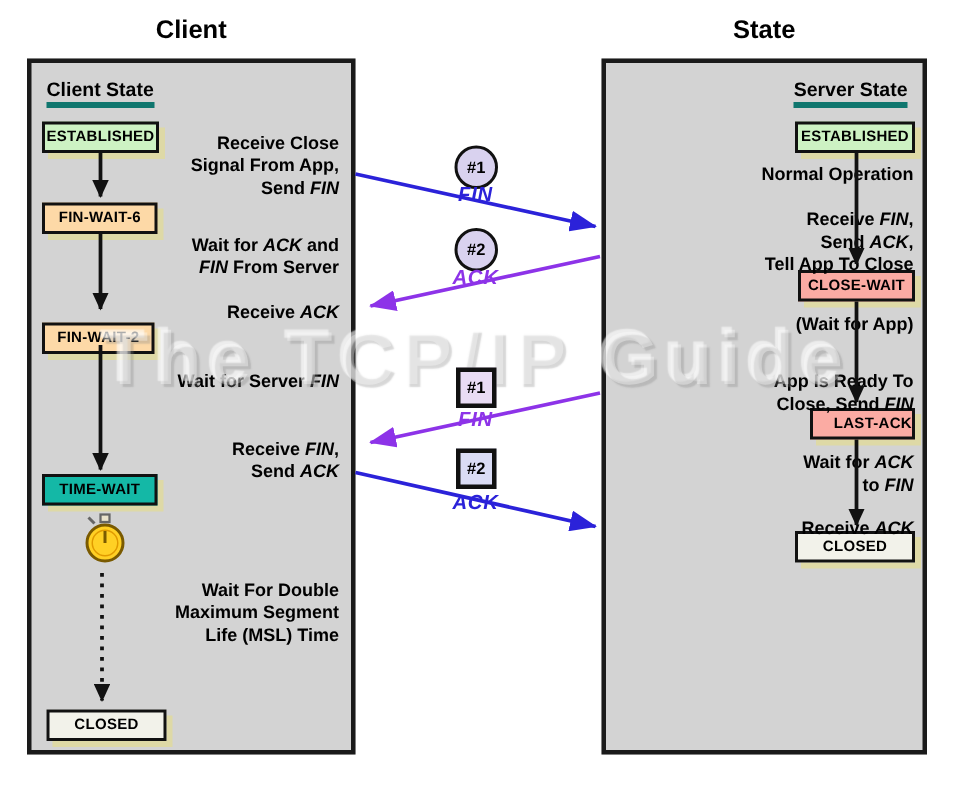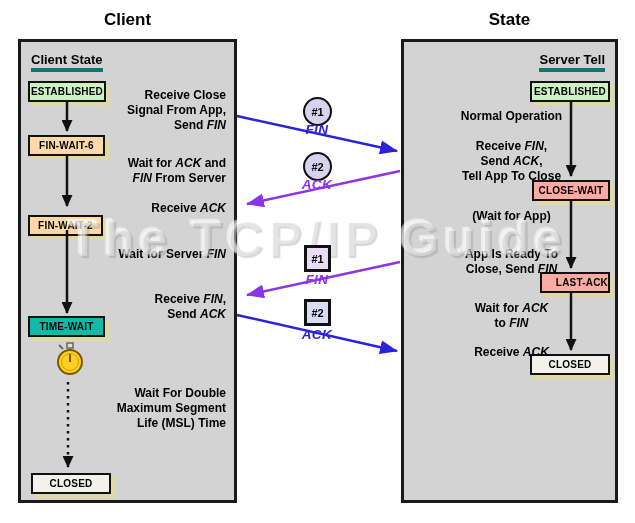--- a/index.html
+++ b/index.html
@@ -31,21 +31,21 @@
   .cb-cl{left:10px;top:431px;width:76px;}
   
   .sb-est{left:126px;top:39px;width:76px;}
   .sb-cw{left:128px;top:138px;width:74px;}
   .sb-la{left:136px;top:230px;width:66px;}
   .sb-cl{left:126px;top:312px;width:76px;}
 
   .annot{position:absolute;font-size:12px;line-height:15px;}
   .annot i{font-style:italic;}
   .c-annot{left:55px;right:8px;text-align:right;}
-  .s-annot{left:10px;right:6px;text-align:center;}
+  .s-annot{left:10px;right:6px;text-align:right;}
   .ca1{top:46px;} .ca2{top:114px;} .ca3{top:159px;} .ca4{top:205px;} .ca5{top:250px;} .ca6{top:344px;}
   .sa1{top:67px;} .sa2{top:97px;} .sa3{top:167px;} .sa4{top:205px;} .sa5{top:259px;} .sa6{top:303px;}
 
   .timer{position:absolute;left:34px;top:298px;width:30px;height:38px;}
 
   .overlay{position:absolute;left:0;top:0;z-index:6;pointer-events:none;}
 
   .token{position:absolute;z-index:7;border:2px solid #111;font-size:11px;
          display:flex;align-items:center;justify-content:center;box-sizing:border-box;}
   .tok-circle{width:29px;height:29px;border-radius:50%;}
@@ -95,21 +95,21 @@
         <line x1="8" y1="9" x2="4" y2="5" stroke="#666" stroke-width="2"></line>
         <rect x="12" y="3" width="6" height="5" fill="#e9e2cb" stroke="#666" stroke-width="1.5"></rect>
         <circle cx="15" cy="22" r="12" stroke="#7a5a00" stroke-width="2" fill="#ffd024"></circle>
         <circle cx="15" cy="22" r="8.5" fill="none" stroke="#e09a00" stroke-width="1"></circle>
         <line x1="15" y1="22" x2="15" y2="14" stroke="#7a5a00" stroke-width="2"></line>
       </svg>
     </div>
   </div>
 
   <div class="panel server-panel">
-    <div class="heading server-heading">Server Tell</div>
+    <div class="heading server-heading">Server State</div>
 
     <div class="state-box sb-est" style="background-color: rgb(205, 242, 195);">ESTABLISHED</div>
     <div class="state-box sb-cw" style="background-color: rgb(251, 171, 163);">CLOSE-WAIT</div>
     <div class="state-box sb-la" style="background-color: rgb(251, 171, 163); text-align: right;">LAST-ACK</div>
     <div class="state-box sb-cl" style="background-color: rgb(242, 242, 234);">CLOSED</div>
 
     <div class="annot s-annot sa1">Normal Operation</div>
     <div class="annot s-annot sa2">Receive <i>FIN</i>,<br>Send <i>ACK</i>,<br>Tell App To Close</div>
     <div class="annot s-annot sa3">(Wait for App)</div>
     <div class="annot s-annot sa5">Wait for <i>ACK</i><br>to <i>FIN</i></div>

